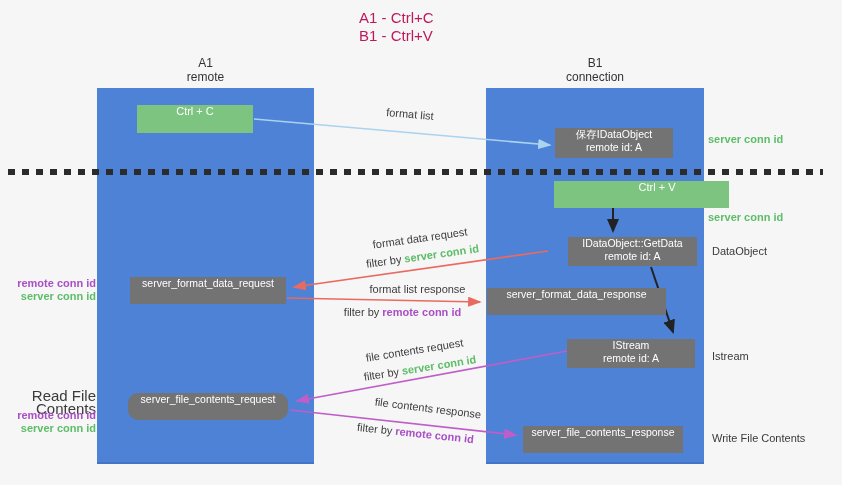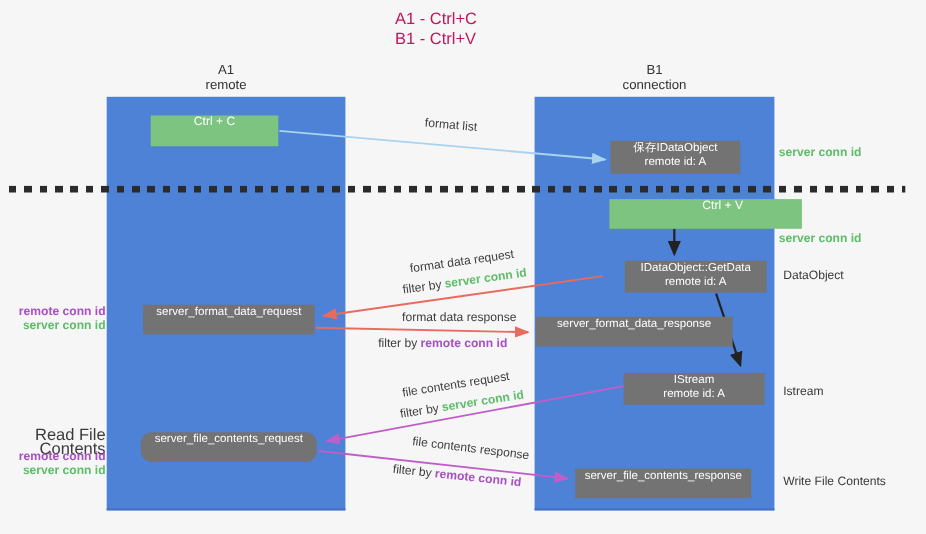--- a/index.html
+++ b/index.html
@@ -128,21 +128,21 @@
     <span>server_file_contents_response</span>
   </div>
 
   <div class="albl r-5" style="left:360px;top:108px;width:100px;">format list</div>
 
   <div class="albl r-m8" style="left:355px;top:232px;width:130px;">format data request</div>
   <div class="albl r-m8" style="left:350px;top:250px;width:145px;">
     <span class="fprefix">filter by</span><span class="key-green">server conn id</span>
   </div>
 
-  <div class="albl" style="left:355px;top:283px;width:125px;">format data response</div>
+  <div class="albl" style="left:355px;top:283px;width:125px;">format list response</div>
   <div class="albl" style="left:335px;top:306px;width:135px;">
     <span class="fprefix">filter by</span><span class="key-purple">remote conn id</span>
   </div>
 
   <div class="albl r-m9" style="left:352px;top:344px;width:125px;">file contents request</div>
   <div class="albl r-m9" style="left:350px;top:362px;width:140px;">
     <span class="fprefix">filter by</span><span class="key-green">server conn id</span>
   </div>
 
   <div class="albl r-7" style="left:363px;top:402px;width:130px;">file contents response</div>

